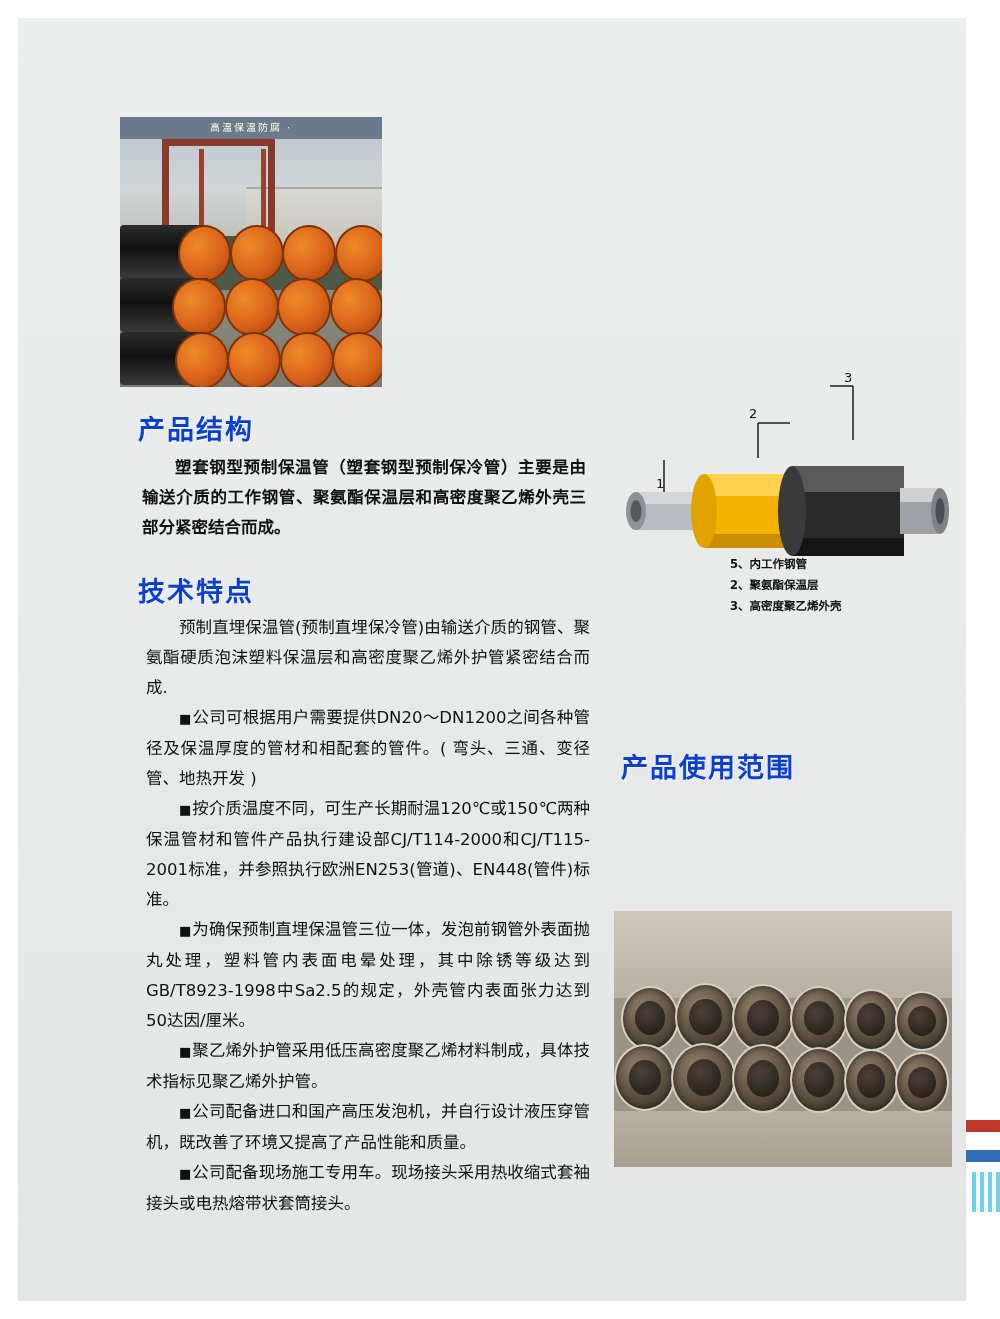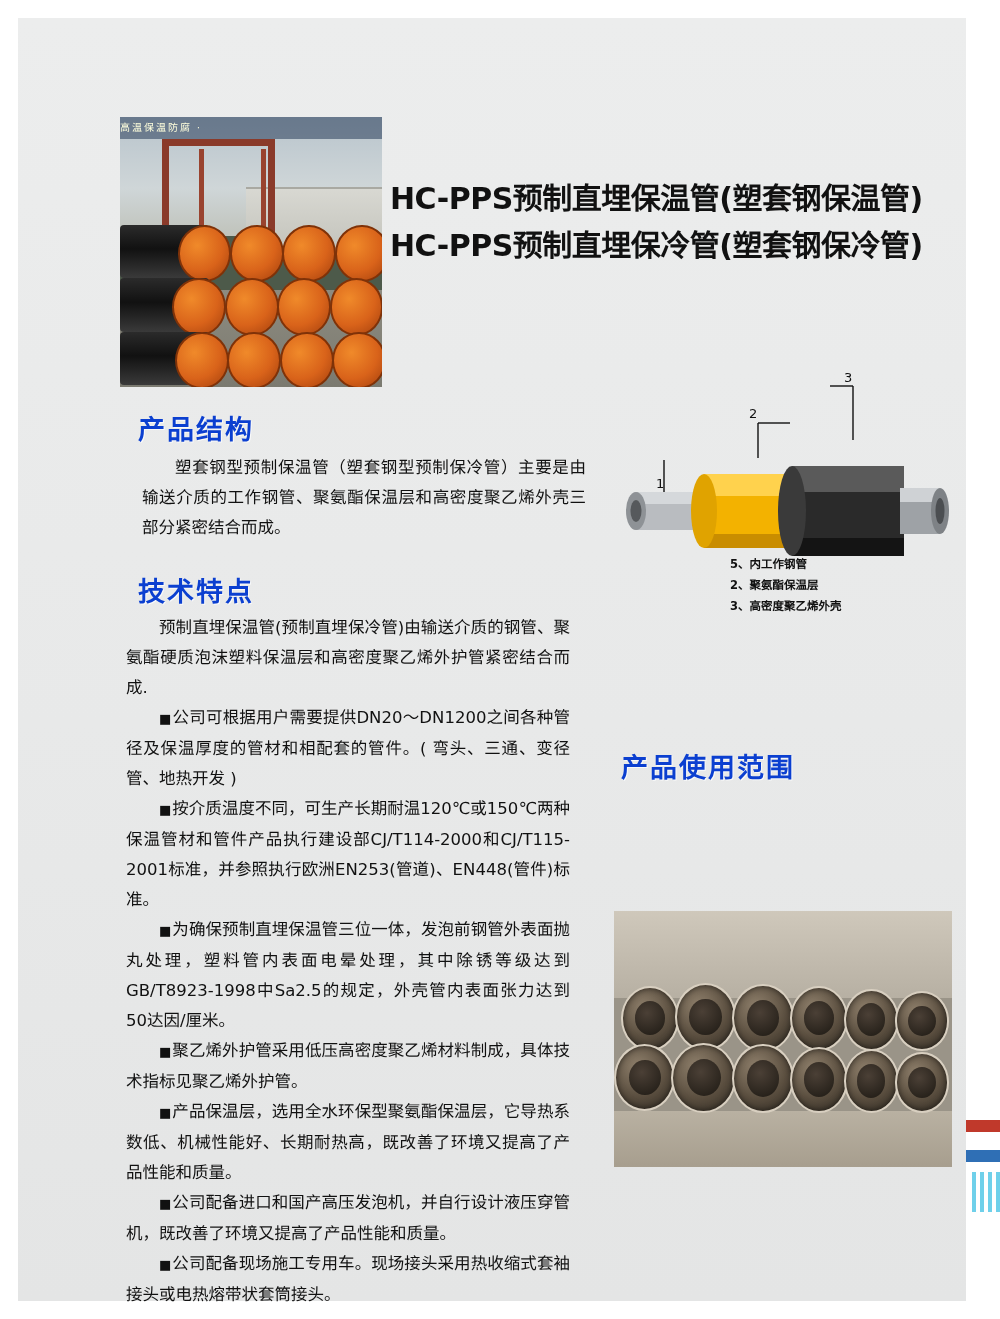--- a/index.html
+++ b/index.html
@@ -77,21 +77,21 @@
   }
   .pipe-cap {
     position:absolute; top:0; height:100%;
     background: radial-gradient(circle at 35% 35%, #f08a2a 0%, #d9631a 55%, #a33f0d 100%);
     border-radius:50%;
     border:2px solid #7f3208;
   }
   .hero-caption-bar {
     position:absolute; left:0; top:0; width:100%; height:22px;
     background: rgba(40,60,90,0.55);
-    color:#ffd; font-size:10px; letter-spacing:2px; line-height:22px;
+    color:#ffd; font-size:10px; letter-spacing:2px; text-align:center; line-height:22px;
   }
 
   .title-block {
     position: absolute;
     left: 372px;
     top: 158px;
     width: 560px;
   }
   .title-line {
     font-family: "DejaVu Sans", sans-serif;
@@ -119,22 +119,22 @@
 
   
   .body-col {
     position: absolute;
     font-family: "DejaVu Sans", sans-serif;
     color: #111;
     font-size: 16.5px;
     line-height: 30px;
     text-align: justify;
   }
-  #p-structure { left: 124px; top: 435px; width: 444px; }
-  #p-tech      { left: 108px; top: 595px; width: 444px; }
+  #p-structure { left: 124px; top: 435px; width: 444px; font-weight: bold; }
+  #p-tech      { left: 128px; top: 595px; width: 444px; }
   #p-usage     { left: 607px; top: 748px; width: 320px; }
   .para { margin: 0; text-indent: 2em; }
   .para.bullet { text-indent: 2em; }
   .para.bullet::before { content: "■"; font-size: 13px; margin-right: 1px; }
 
   
   .diagram {
     position: absolute;
     left: 600px;
     top: 350px;
@@ -222,24 +222,20 @@
           <div class="pipe-dark" style="left:0%;"></div>
           <div class="pipe-cap" style="left:21%;width:19%;"></div>
           <div class="pipe-cap" style="left:41%;width:19%;"></div>
           <div class="pipe-cap" style="left:61%;width:19%;"></div>
           <div class="pipe-cap" style="left:81%;width:19%;"></div>
         </div>
       </div>
       <div class="hero-caption-bar">高温保温防腐 ·</div>
     </div>
 
-    <div class="title-block">
-      <div class="title-line">HC-PPS预制直埋保温管(塑套钢保温管)</div>
-      <div class="title-line">HC-PPS预制直埋保冷管(塑套钢保冷管)</div>
-    </div>
 
     <div class="sec-h" id="h-structure">产品结构</div>
     <div class="body-col" id="p-structure">
       <p class="para">塑套钢型预制保温管（塑套钢型预制保冷管）主要是由输送介质的工作钢管、聚氨酯保温层和高密度聚乙烯外壳三部分紧密结合而成。</p>
     </div>
 
     <div class="diagram">
       <svg width="336" height="250" viewBox="0 0 336 250">
 
         <line x1="46" y1="92" x2="46" y2="132" stroke="#111" stroke-width="1.4"></line>
@@ -289,21 +285,20 @@
       <div>3、高密度聚乙烯外壳</div>
     </div>
 
     <div class="sec-h" id="h-tech">技术特点</div>
     <div class="body-col" id="p-tech">
       <p class="para">预制直埋保温管(预制直埋保冷管)由输送介质的钢管、聚氨酯硬质泡沫塑料保温层和高密度聚乙烯外护管紧密结合而成.</p>
       <p class="para bullet">公司可根据用户需要提供DN20～DN1200之间各种管径及保温厚度的管材和相配套的管件。( 弯头、三通、变径管、地热开发 )</p>
       <p class="para bullet">按介质温度不同，可生产长期耐温120℃或150℃两种保温管材和管件产品执行建设部CJ/T114-2000和CJ/T115-2001标准，并参照执行欧洲EN253(管道)、EN448(管件)标准。</p>
       <p class="para bullet">为确保预制直埋保温管三位一体，发泡前钢管外表面抛丸处理，塑料管内表面电晕处理，其中除锈等级达到GB/T8923-1998中Sa2.5的规定，外壳管内表面张力达到50达因/厘米。</p>
       <p class="para bullet">聚乙烯外护管采用低压高密度聚乙烯材料制成，具体技术指标见聚乙烯外护管。</p>
-      <p class="para bullet">产品保温层，选用全水环保型聚氨酯保温层，它导热系数低、机械性能好、长期耐热高，既改善了环境又提高了产品性能和质量。</p>
       <p class="para bullet">公司配备进口和国产高压发泡机，并自行设计液压穿管机，既改善了环境又提高了产品性能和质量。</p>
       <p class="para bullet">公司配备现场施工专用车。现场接头采用热收缩式套袖接头或电热熔带状套筒接头。</p>
     </div>
 
     <div class="sec-h" id="h-usage">产品使用范围</div>
 
     <div class="photo2">
       <div class="p2-wall"></div>
       <div class="p2-floor"></div>
       <div class="p2-pipes">

